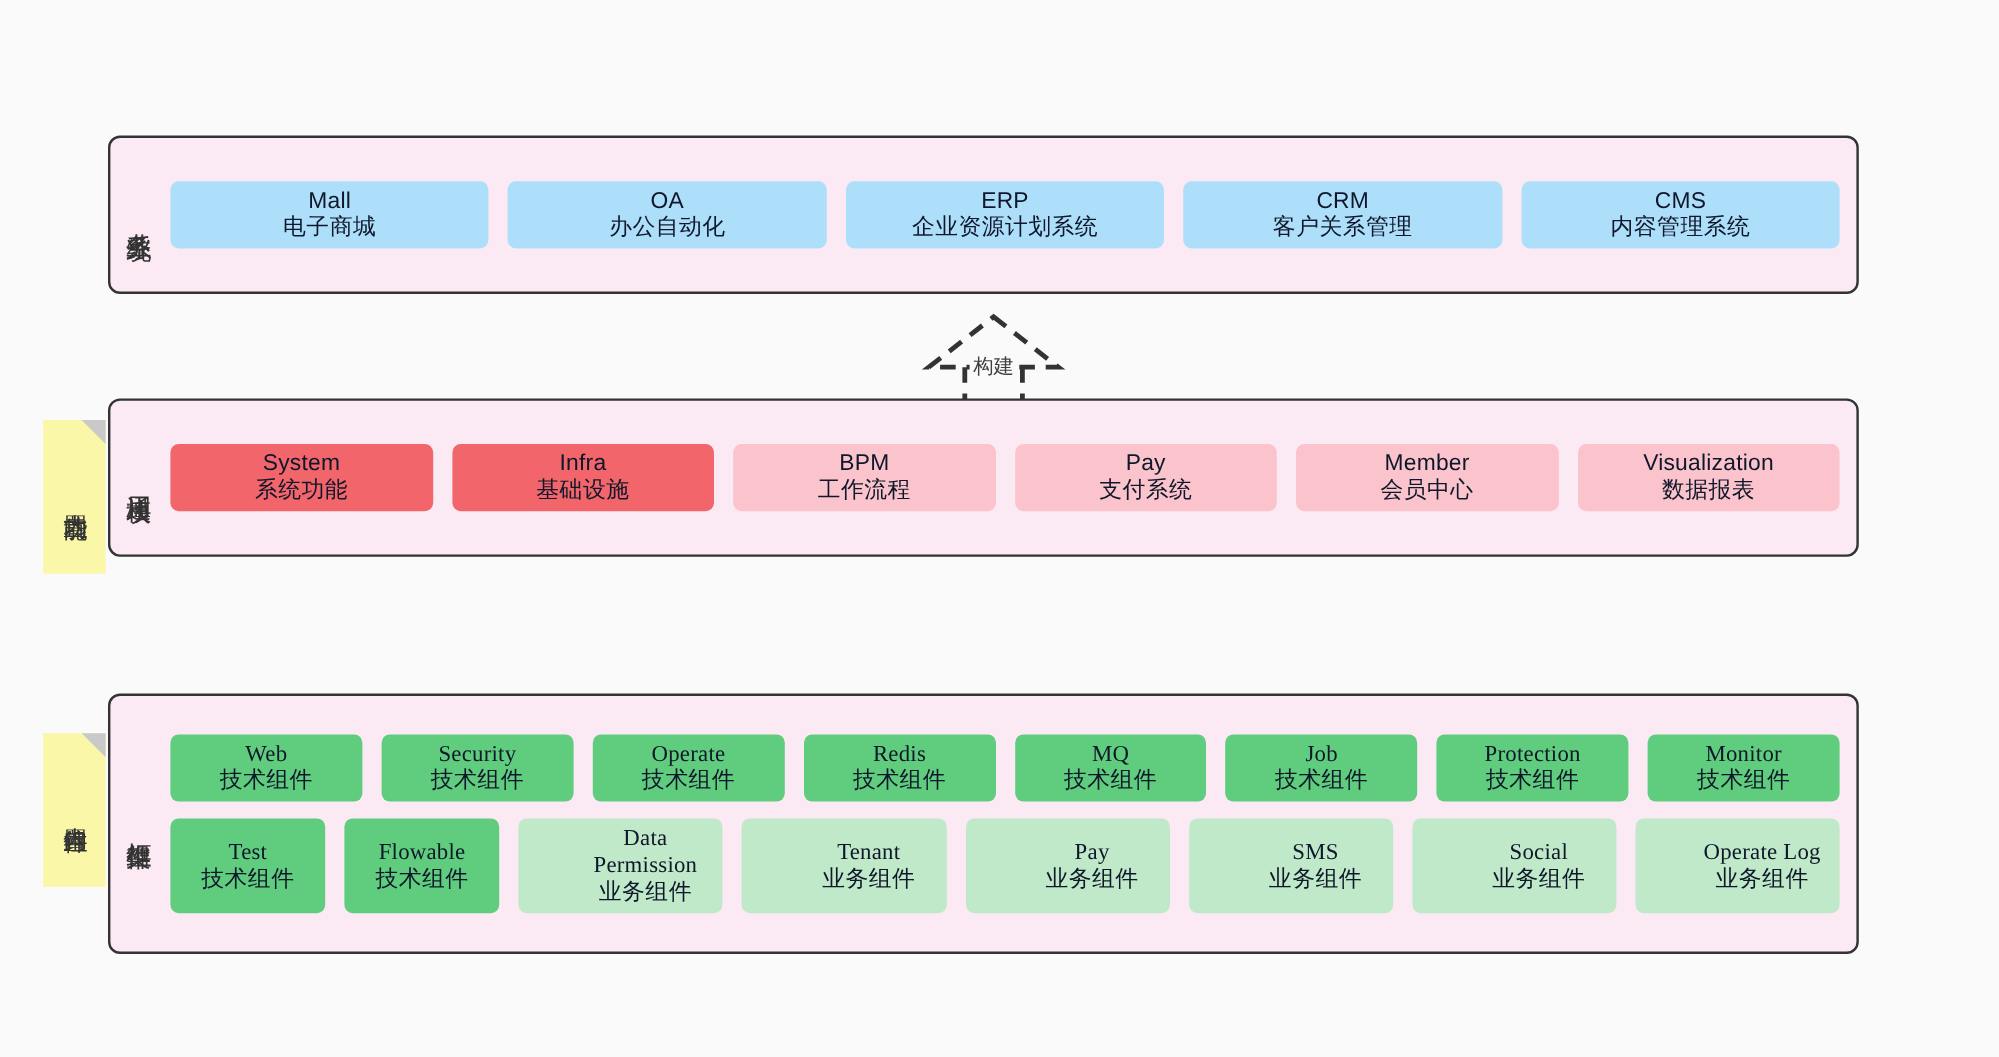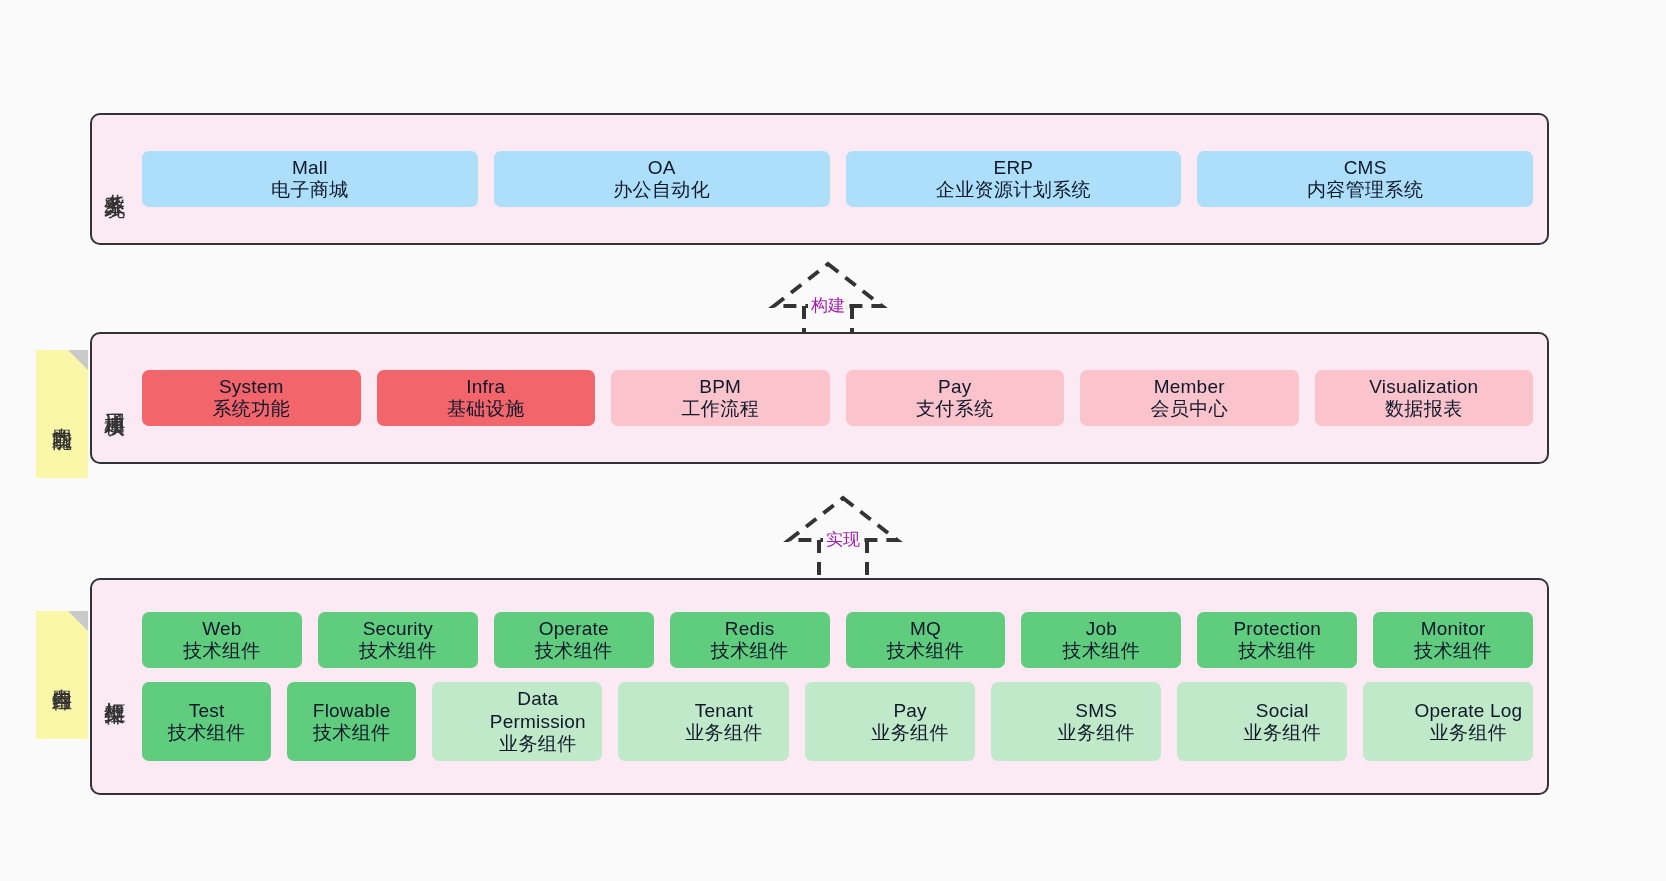--- a/index.html
+++ b/index.html
@@ -130,21 +130,21 @@
     width: 160px;
     height: 96px;
   }
   .arrow svg { display: block; overflow: visible; }
   .arrow .arrow-label {
     position: absolute;
     left: 50%;
     transform: translateX(-50%);
     top: 36px;
     font-size: 17px;
-    color: #a21caf;
+    color: #404040;
     background: #fafafa;
     padding: 0 3px;
     white-space: nowrap;
     user-select: none;
   }
 </style>
 </head>
 <body>
 
 <div id="canvas">
@@ -157,20 +157,24 @@
           <span class="en">Mall</span>
           <span class="cn">电子商城</span>
         </div>
         <div class="card c-blue">
           <span class="en">OA</span>
           <span class="cn">办公自动化</span>
         </div>
         <div class="card c-blue">
           <span class="en">ERP</span>
           <span class="cn">企业资源计划系统</span>
+        </div>
+        <div class="card c-blue">
+          <span class="en">CRM</span>
+          <span class="cn">客户关系管理</span>
         </div>
         <div class="card c-blue">
           <span class="en">CMS</span>
           <span class="cn">内容管理系统</span>
         </div>
       </div>
     </div>
   </div>
 
   <div class="arrow" id="arrow-build" style="left:748px; top:258px;">
@@ -213,34 +217,27 @@
           <span class="cn">会员中心</span>
         </div>
         <div class="card c-pink">
           <span class="en">Visualization</span>
           <span class="cn">数据报表</span>
         </div>
       </div>
     </div>
   </div>
 
-  <div class="arrow" id="arrow-implement" style="left:763px; top:492px;">
-    <svg width="160" height="96" viewBox="0 0 160 96">
-      <polygon points="80,6 134,48 26,48" fill="#fafafa" stroke="#333333" stroke-width="4" stroke-dasharray="13 9" stroke-linejoin="miter"></polygon>
-      <path d="M56,48 L56,94 M104,48 L104,94 M56,94 L104,94" fill="none" stroke="#333333" stroke-width="4" stroke-dasharray="13 9"></path>
-    </svg>
-    <span class="arrow-label">实现</span>
-  </div>
 
   <div class="note" id="note-framework" style="left:36px; top:611px; height:128px;">
     <span class="fold"></span>
     <span>内置组件</span>
   </div>
 
-  <div class="layer" id="layer-framework" style="left:90px; top:578px; width:1459px; height:217px;">
+  <div class="layer" id="layer-framework" style="left:90px; top:578px; width:1459px; height:217px;font-family:Liberation Serif, serif;">
     <div class="layer-label">框架组件</div>
     <div class="layer-body">
 
       <div class="row">
         <div class="card c-green">
           <span class="en">Web</span>
           <span class="cn">技术组件</span>
         </div>
         <div class="card c-green">
           <span class="en">Security</span>

